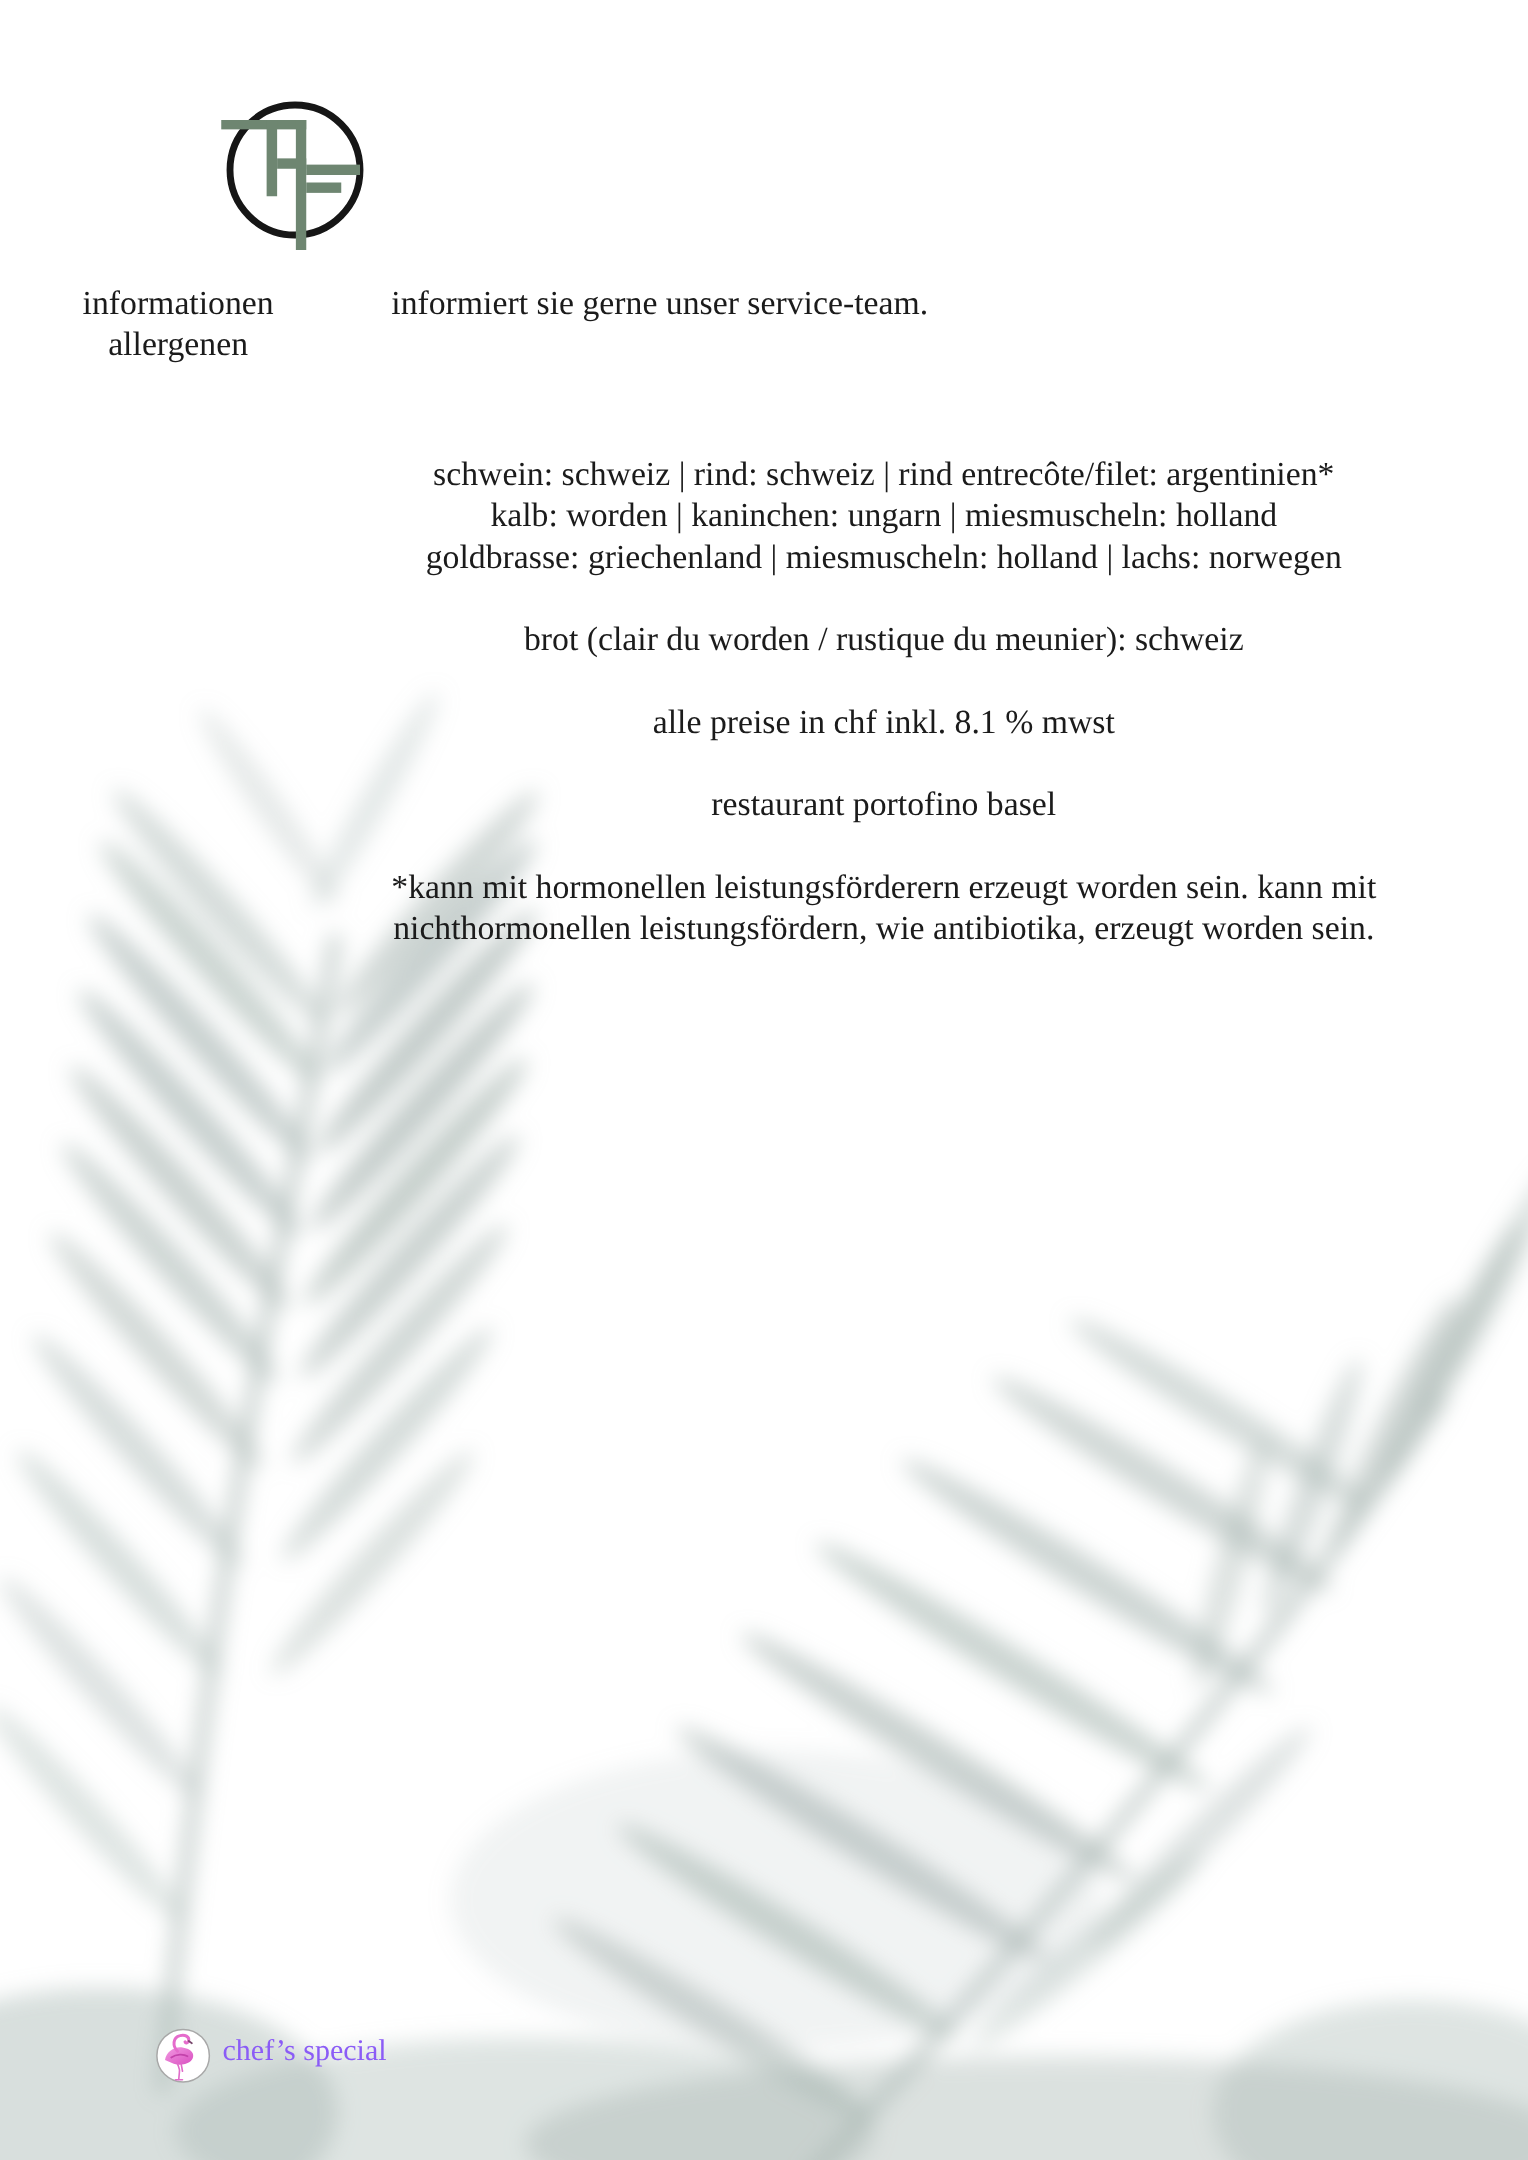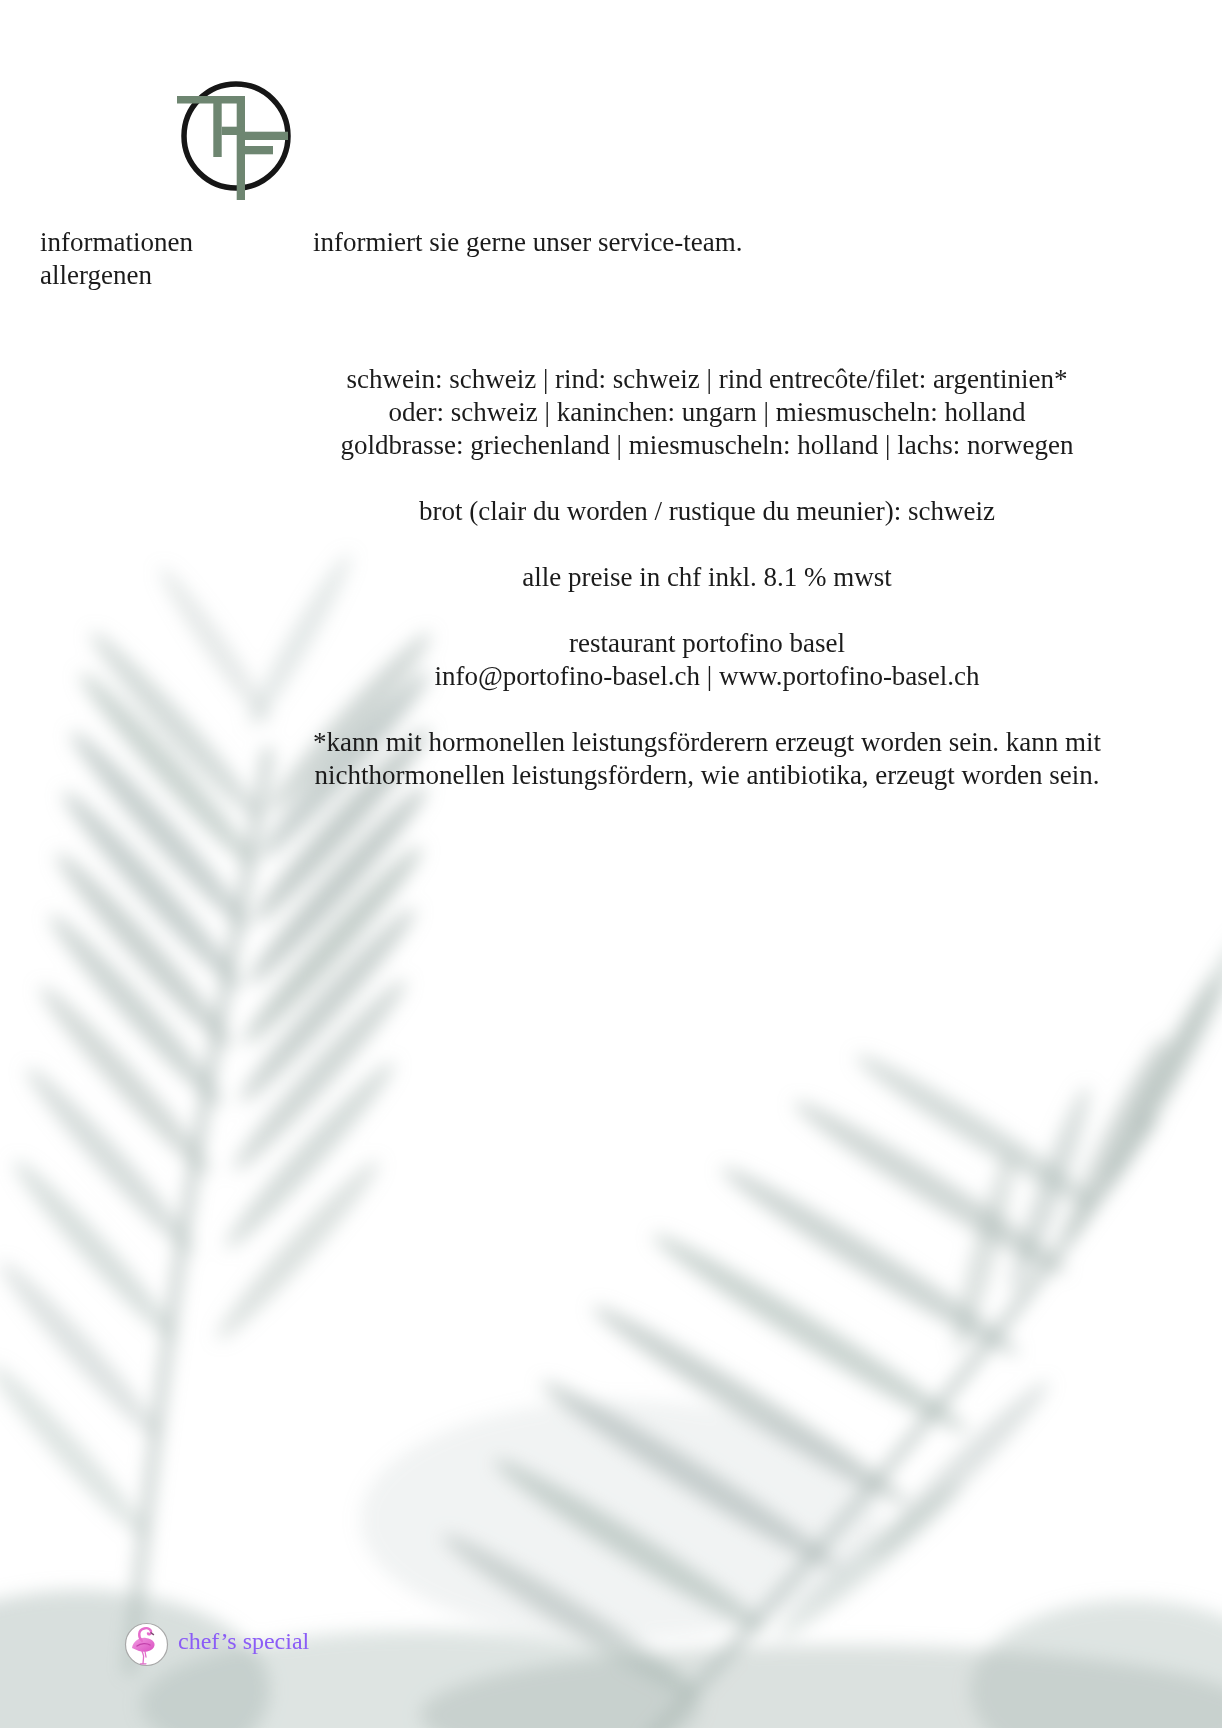--- a/index.html
+++ b/index.html
@@ -6,21 +6,21 @@
   body{
     width:1222px;height:1728px;position:relative;overflow:hidden;
     background:#ffffff;
     font-family:"Liberation Serif","DejaVu Serif",serif;
     color:#1b1b1b;
   }
   .abs{position:absolute;}
   .txt{font-size:27px;line-height:33px;white-space:nowrap;}
   .bg-decor{left:0;top:0;z-index:0;pointer-events:none;}
   .fg{z-index:2;}
-  .label-col{left:40px;top:226px;width:237px;text-align:left;}
+  .label-col{left:24px;top:226px;width:237px;text-align:center;}
   .intro-col{left:313px;top:226px;}
   .body-col{left:313px;top:363px;text-align:center;}
   .body-col .block{margin:0 0 33px 0;}
   .body-col .block:last-child{margin-bottom:0;}
   .footer-label{left:178px;top:1626px;font-size:24px;line-height:30px;white-space:nowrap;color:#8b5cf6;}
 </style>
 </head>
 <body>
 
 <svg class="abs bg-decor" width="1222" height="1728" viewBox="0 0 1222 1728" aria-hidden="true">
@@ -103,32 +103,31 @@
   <div>allergenen</div>
 </div>
 
 <div class="abs fg txt intro-col">
   <div>informiert sie gerne unser service-team.</div>
 </div>
 
 <div class="abs fg txt body-col">
   <div class="block">
     <div>schwein: schweiz | rind: schweiz | rind entrecôte/filet: argentinien*</div>
-    <div>oder: schweiz | kaninchen: ungarn | miesmuscheln: holland</div>
+    <div>kalb: worden | kaninchen: ungarn | miesmuscheln: holland</div>
     <div>goldbrasse: griechenland | miesmuscheln: holland | lachs: norwegen</div>
   </div>
   <div class="block">
     <div>brot (clair du worden / rustique du meunier): schweiz</div>
   </div>
   <div class="block">
     <div>alle preise in chf inkl. 8.1 % mwst</div>
   </div>
   <div class="block">
     <div>restaurant portofino basel</div>
-    <div>info@portofino-basel.ch | www.portofino-basel.ch</div>
   </div>
   <div class="block">
     <div>*kann mit hormonellen leistungsförderern erzeugt worden sein. kann mit</div>
     <div>nichthormonellen leistungsfördern, wie antibiotika, erzeugt worden sein.</div>
   </div>
 </div>
 
 <svg class="abs fg" style="left:122px;top:1620px;" width="50" height="50" viewBox="0 0 50 50" aria-hidden="true">
   <circle cx="24.5" cy="24.5" r="21" fill="#ffffff" stroke="#a8a8a8" stroke-width="1.2"></circle>
   <g>

